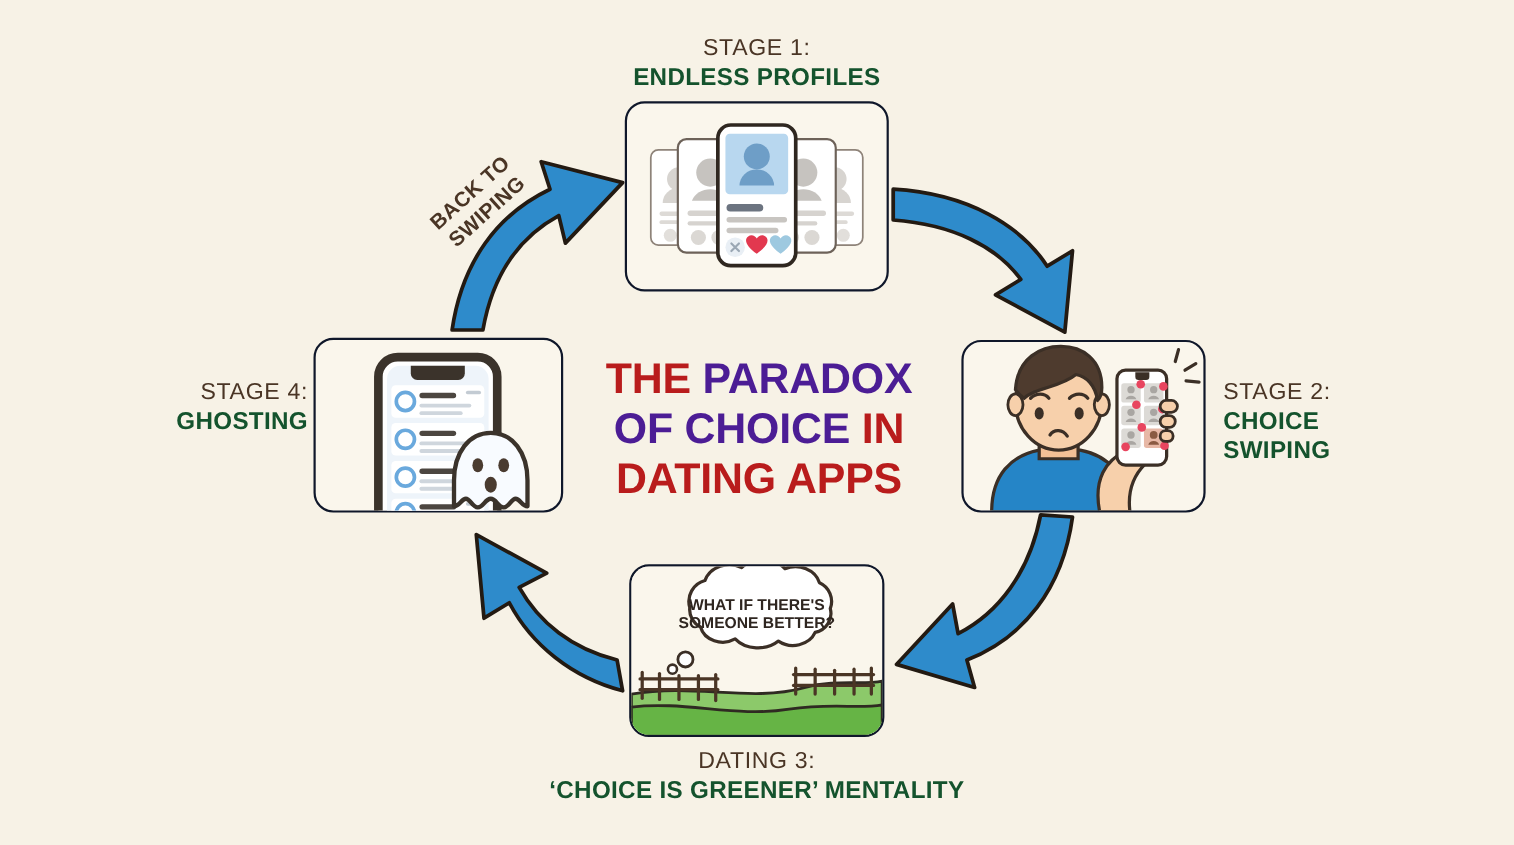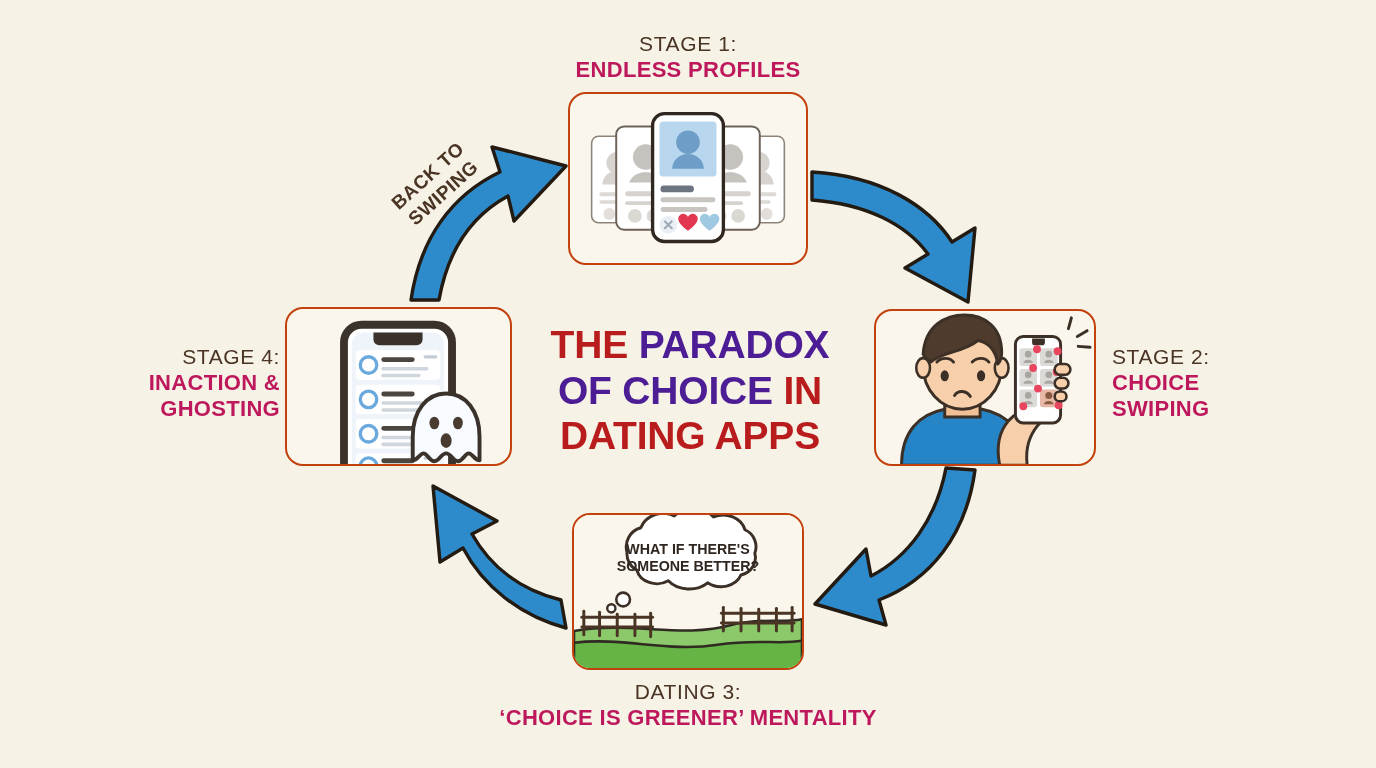--- a/index.html
+++ b/index.html
@@ -17,21 +17,21 @@
     height: 768px;
     background: #f7f2e6;
     overflow: hidden;
   }
   .abs { position: absolute; }
 
   
   .card {
     position: absolute;
     background: #faf6ec;
-    border: 2px solid #c2410c;
+    border: 2px solid #0f172a;
     border-radius: 18px;
     box-sizing: border-box;
     overflow: hidden;
   }
   .card-inner {
     position: absolute;
     inset: 0;
   }
 
   
@@ -46,21 +46,21 @@
     display: block;
     font-size: 21px;
     font-weight: 400;
     color: #4a3525;
     letter-spacing: 0.6px;
   }
   .label .stage-name {
     display: block;
     font-size: 22px;
     font-weight: 700;
-    color: #be185d;
+    color: #14532d;
     letter-spacing: 0.3px;
   }
   .label.left { text-align: right; }
   .label.right { text-align: left; }
 
   
   #center-title {
     position: absolute;
     left: 520px;
     top: 322px;
@@ -368,21 +368,20 @@
                  l0,24
                  c-5,0 -7,-7 -11,-7 c-4,0 -6,8 -11,8 c-5,0 -7,-8 -12,-8 c-5,0 -7,8 -12,8 c-5,0 -7,-8 -11,-8 c-4,0 -6,7 -11,7 z" fill="#f8fbff" stroke="#3b332b" stroke-width="4" stroke-linejoin="round"></path>
         <ellipse cx="150" cy="116" rx="5" ry="6.4" fill="#4a3b30"></ellipse>
         <ellipse cx="174" cy="116" rx="5" ry="6.4" fill="#4a3b30"></ellipse>
         <ellipse cx="162" cy="134" rx="5.6" ry="7.4" fill="#4a3b30"></ellipse>
       </g>
     </svg>
   </div>
   <div class="label left" style="left:20px; top:345px; width:260px;">
     <span class="stage-no">STAGE 4:</span>
-    <span class="stage-name">INACTION &amp;</span>
     <span class="stage-name">GHOSTING</span>
   </div>
 
   <div id="center-title">
     <div>
       <span class="brown">THE </span><span class="blue">PARADOX</span>
     </div>
     <div>
       <span class="blue">OF CHOICE</span><span class="brown"> IN</span>
     </div>

